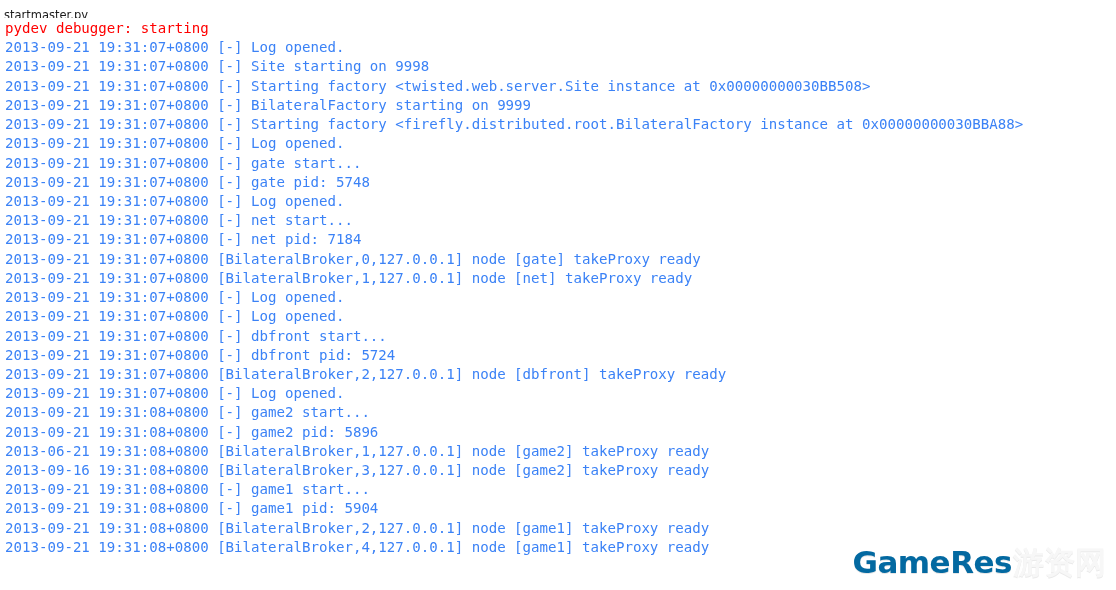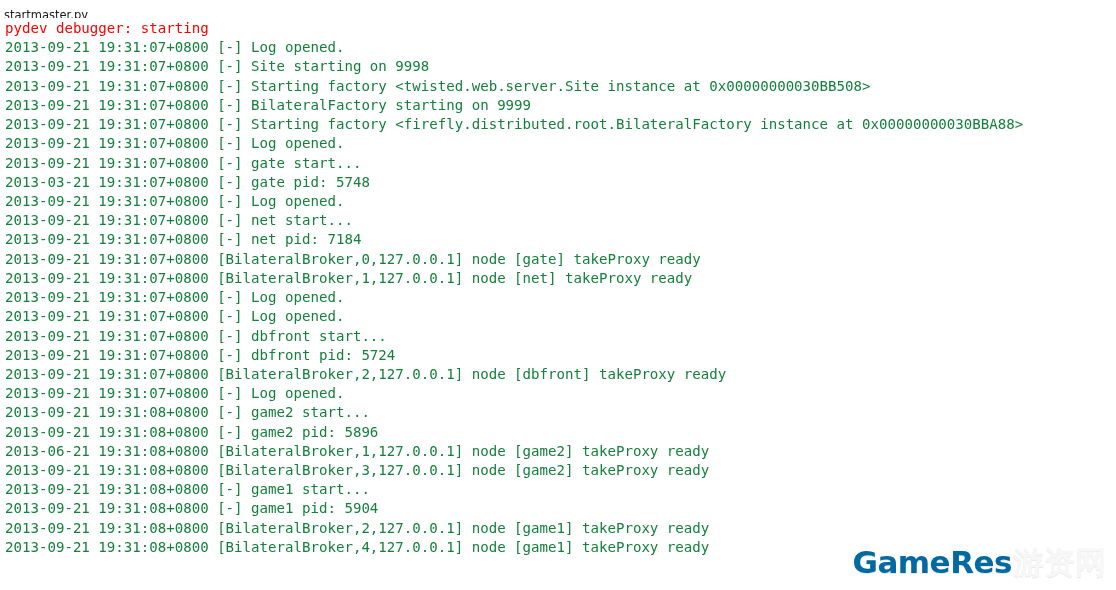--- a/index.html
+++ b/index.html
@@ -45,21 +45,21 @@
     padding: 1px 8px 0 5px;
     box-sizing: border-box;
     overflow: hidden;
   }
   .log-line {
     font-family: "DejaVu Sans Mono", "Liberation Mono", monospace;
     font-size: 14.1px;
     line-height: 19.22px;
     height: 19.22px;
     white-space: pre;
-    color: #15803d;
+    color: #3b82f6;
     letter-spacing: 0px;
   }
   .log-line.err {
     color: #ff0000;
   }
 
   
   #watermark {
     position: absolute;
     right: 10px;
@@ -99,36 +99,36 @@
 <div id="console">
 
 <div class="log-line err">pydev debugger: starting</div>
     <div class="log-line">2013-09-21 19:31:07+0800 [-] Log opened.</div>
     <div class="log-line">2013-09-21 19:31:07+0800 [-] Site starting on 9998</div>
     <div class="log-line">2013-09-21 19:31:07+0800 [-] Starting factory &lt;twisted.web.server.Site instance at 0x00000000030BB508&gt;</div>
     <div class="log-line">2013-09-21 19:31:07+0800 [-] BilateralFactory starting on 9999</div>
     <div class="log-line">2013-09-21 19:31:07+0800 [-] Starting factory &lt;firefly.distributed.root.BilateralFactory instance at 0x00000000030BBA88&gt;</div>
     <div class="log-line">2013-09-21 19:31:07+0800 [-] Log opened.</div>
     <div class="log-line">2013-09-21 19:31:07+0800 [-] gate start...</div>
-    <div class="log-line">2013-03-21 19:31:07+0800 [-] gate pid: 5748</div>
+    <div class="log-line">2013-09-21 19:31:07+0800 [-] gate pid: 5748</div>
     <div class="log-line">2013-09-21 19:31:07+0800 [-] Log opened.</div>
     <div class="log-line">2013-09-21 19:31:07+0800 [-] net start...</div>
     <div class="log-line">2013-09-21 19:31:07+0800 [-] net pid: 7184</div>
     <div class="log-line">2013-09-21 19:31:07+0800 [BilateralBroker,0,127.0.0.1] node [gate] takeProxy ready</div>
     <div class="log-line">2013-09-21 19:31:07+0800 [BilateralBroker,1,127.0.0.1] node [net] takeProxy ready</div>
     <div class="log-line">2013-09-21 19:31:07+0800 [-] Log opened.</div>
     <div class="log-line">2013-09-21 19:31:07+0800 [-] Log opened.</div>
     <div class="log-line">2013-09-21 19:31:07+0800 [-] dbfront start...</div>
     <div class="log-line">2013-09-21 19:31:07+0800 [-] dbfront pid: 5724</div>
     <div class="log-line">2013-09-21 19:31:07+0800 [BilateralBroker,2,127.0.0.1] node [dbfront] takeProxy ready</div>
     <div class="log-line">2013-09-21 19:31:07+0800 [-] Log opened.</div>
     <div class="log-line">2013-09-21 19:31:08+0800 [-] game2 start...</div>
     <div class="log-line">2013-09-21 19:31:08+0800 [-] game2 pid: 5896</div>
     <div class="log-line">2013-06-21 19:31:08+0800 [BilateralBroker,1,127.0.0.1] node [game2] takeProxy ready</div>
-    <div class="log-line">2013-09-21 19:31:08+0800 [BilateralBroker,3,127.0.0.1] node [game2] takeProxy ready</div>
+    <div class="log-line">2013-09-16 19:31:08+0800 [BilateralBroker,3,127.0.0.1] node [game2] takeProxy ready</div>
     <div class="log-line">2013-09-21 19:31:08+0800 [-] game1 start...</div>
     <div class="log-line">2013-09-21 19:31:08+0800 [-] game1 pid: 5904</div>
     <div class="log-line">2013-09-21 19:31:08+0800 [BilateralBroker,2,127.0.0.1] node [game1] takeProxy ready</div>
     <div class="log-line">2013-09-21 19:31:08+0800 [BilateralBroker,4,127.0.0.1] node [game1] takeProxy ready</div>
   </div>
 
 <div id="watermark">
   <span class="wm-latin">GameRes</span>
   <span class="wm-cjk">游资网</span>
 </div>

